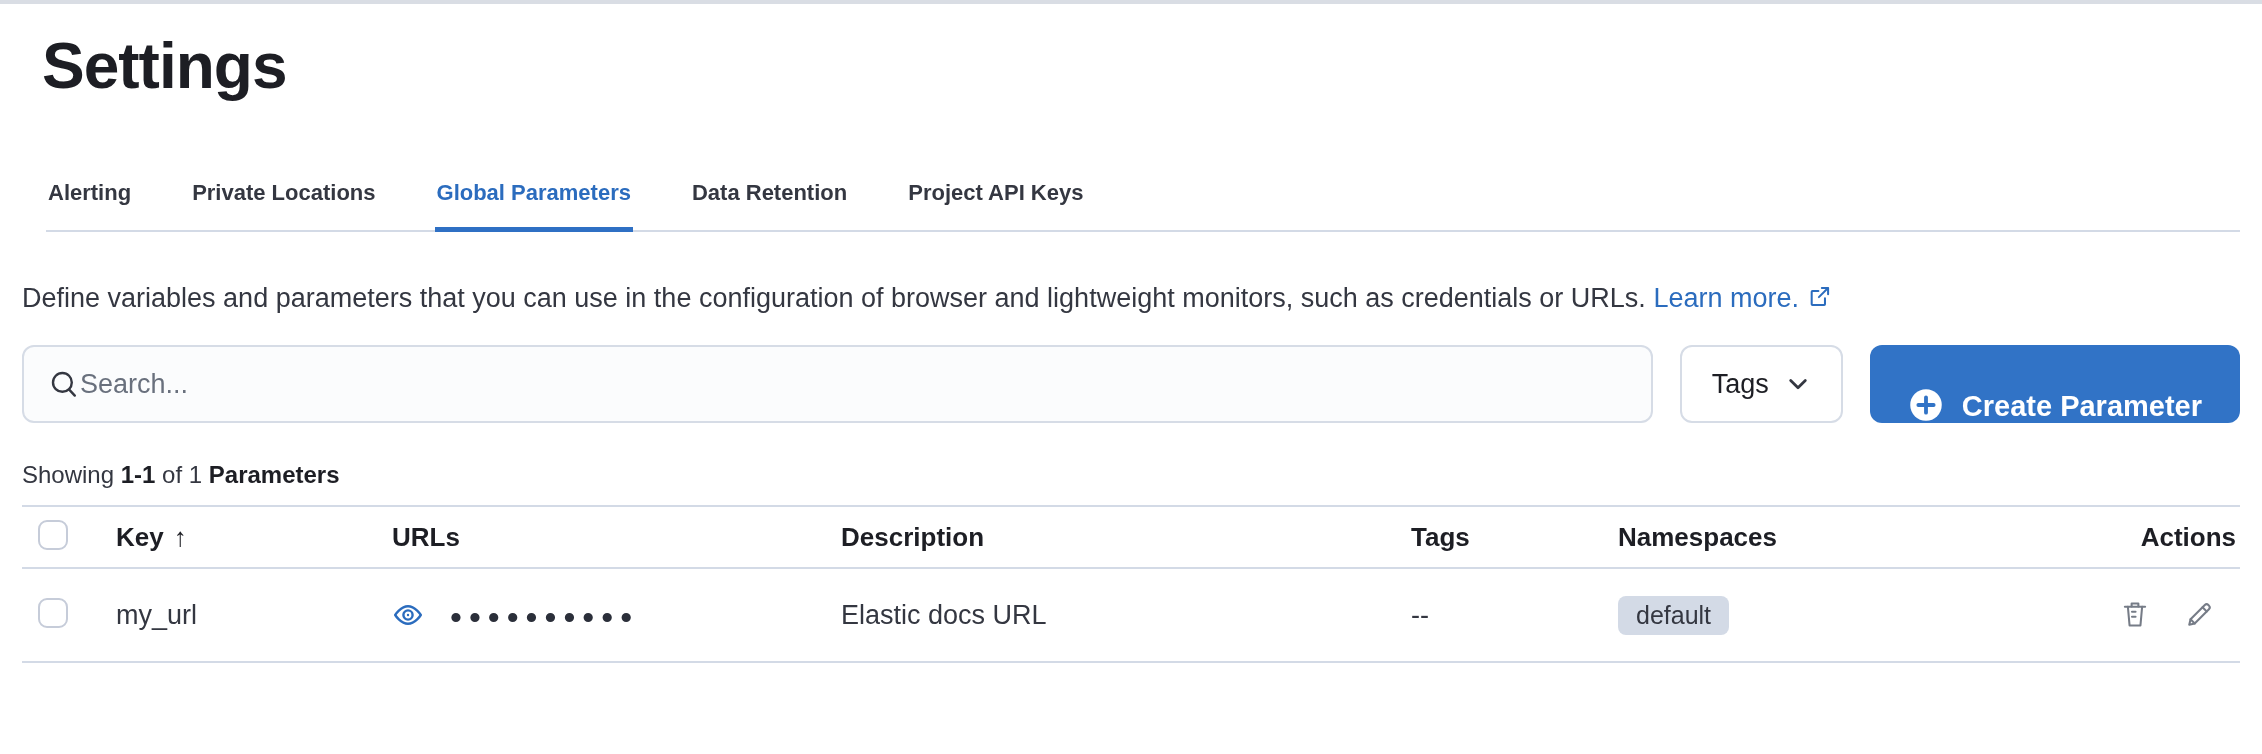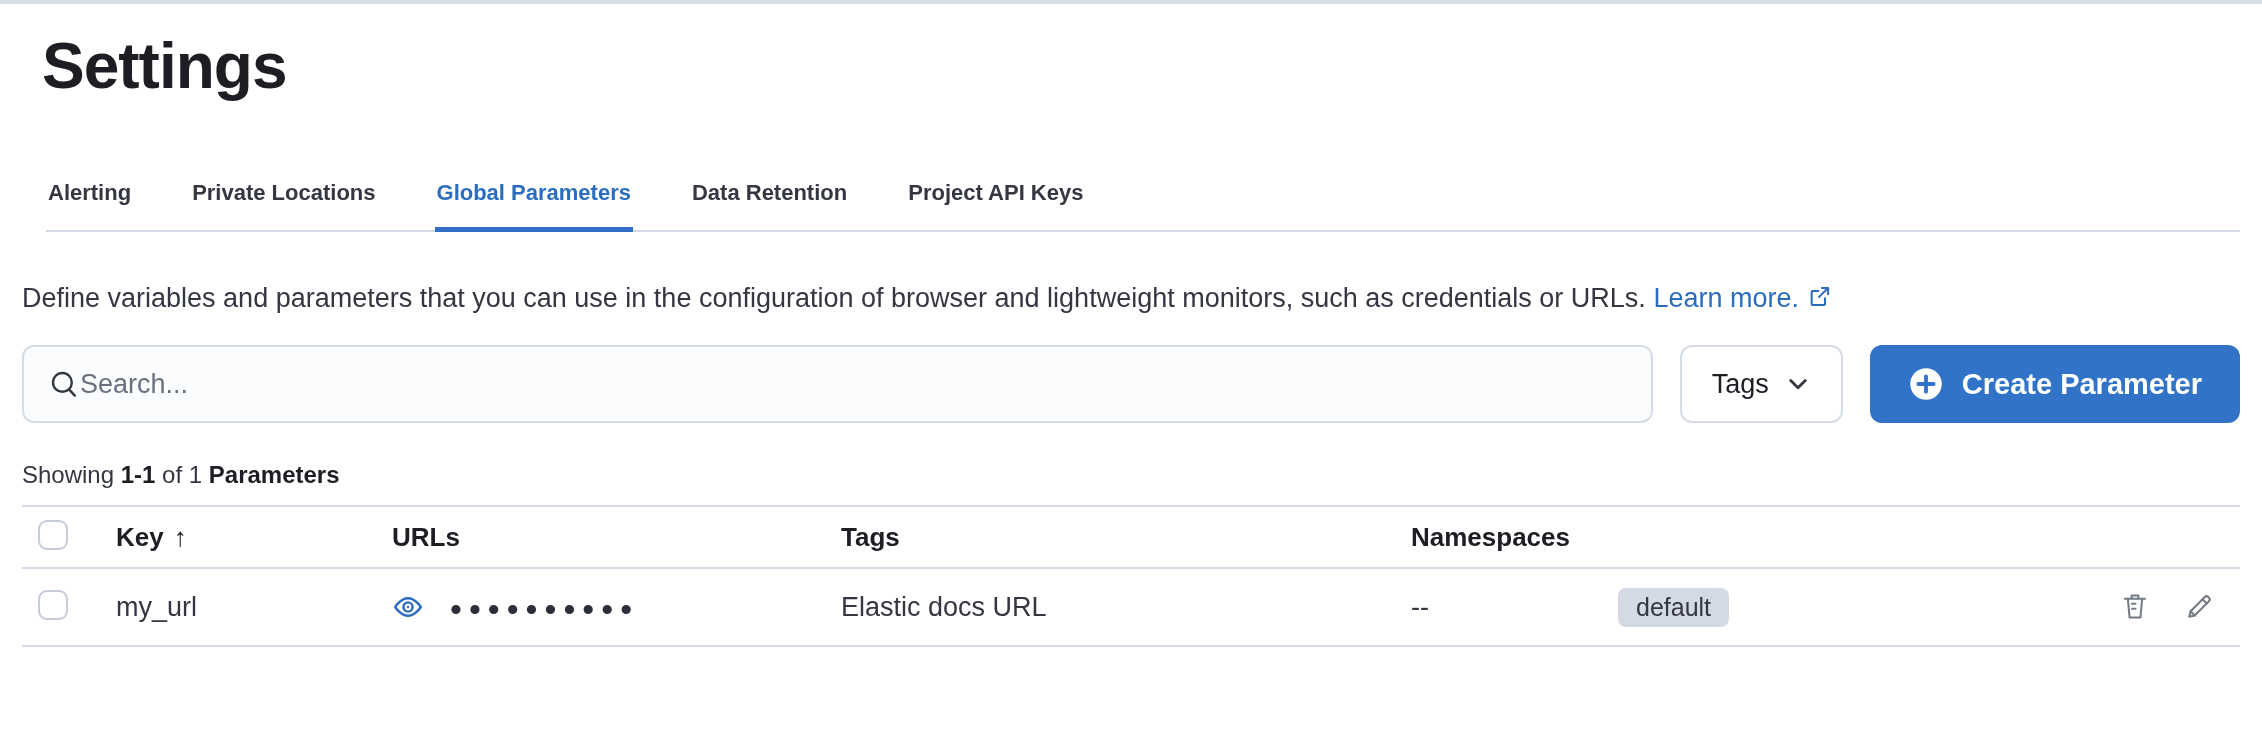--- a/index.html
+++ b/index.html
@@ -52,41 +52,41 @@
   }
   .search-box input::placeholder { color: #69707d; }
   .tags-btn {
     height: 78px; padding: 0 30px; display: flex; align-items: center; gap: 16px;
     background: #fff; border: 2px solid #d6dce6; border-radius: 12px;
     font-family: inherit; font-size: 27px; font-weight: 500; color: #1d1e24; cursor: pointer;
     flex: 0 0 auto;
   }
   .chevron-icon { width: 26px; height: 26px; color: #343741; }
   .create-btn {
-    height: 78px; padding: 0 38px; display: flex; align-items: center; gap: 18px;
+    height: 78px; padding: 0 38px; display: flex; align-items: flex-end; gap: 18px;
     background: #3173c6; border: none; border-radius: 12px;
     font-family: inherit; font-size: 29px; font-weight: 600; color: #fff; cursor: pointer;
     flex: 0 0 auto;
   }
   .plus-icon { width: 36px; height: 36px; }
 
   
   .summary { margin: 38px 22px 0 22px; font-size: 24px; color: #343741; }
   .summary b { color: #1d1e24; font-weight: 700; text-align: center; }
 
   
   .table { margin: 16px 22px 0 22px; }
   .t-row {
     display: grid;
     grid-template-columns: 80px 262px 435px 556px 193px 360px 1fr;
     align-items: center;
     gap: 14px;
   }
   .t-head { height: 64px; border-top: 2px solid #d3dae6; border-bottom: 2px solid #d3dae6; }
-  .t-body { height: 78px; border-bottom: 2px solid #d3dae6; }
+  .t-body { height: 94px; border-bottom: 2px solid #d3dae6; }
   .th { font-size: 26px; font-weight: 700; color: #1d1e24; }
   .td { font-size: 27px; color: #343741; }
   .cell-check { padding-left: 16px; }
   .checkbox {
     display: inline-block; width: 30px; height: 30px;
     border: 2px solid #c6ccd9; border-radius: 9px; background: #fff; cursor: pointer;
   }
   .sort-icon { font-size: 26px; font-weight: 400; color: #1d1e24; margin-left: 10px; }
   .th-key { cursor: pointer; }
   .cell-value { display: flex; align-items: center; gap: 26px; }
@@ -156,22 +156,24 @@
 
 <div class="table">
   <div class="t-row t-head">
     <div class="cell-check">
       <span class="checkbox"></span>
     </div>
     <div class="th th-key">
       <span>Key</span><span class="sort-icon">↑</span>
     </div>
     <div class="th">URLs</div>
+    <div class="th">Description</div>
     <div class="th">Tags</div>
     <div class="th">Namespaces</div>
+    <div class="th th-actions">Actions</div>
   </div>
 
   <div class="t-row t-body">
     <div class="cell-check">
       <span class="checkbox"></span>
     </div>
     <div class="td">my_url</div>
     <div class="td cell-value">
       <svg class="eye-icon" viewBox="0 0 16 16" fill="none" stroke="currentColor" stroke-width="1.2">
         <path d="M1.6 8S4.3 3.6 8 3.6 14.4 8 14.4 8 11.7 12.4 8 12.4 1.6 8 1.6 8z" stroke-linejoin="round"></path>

